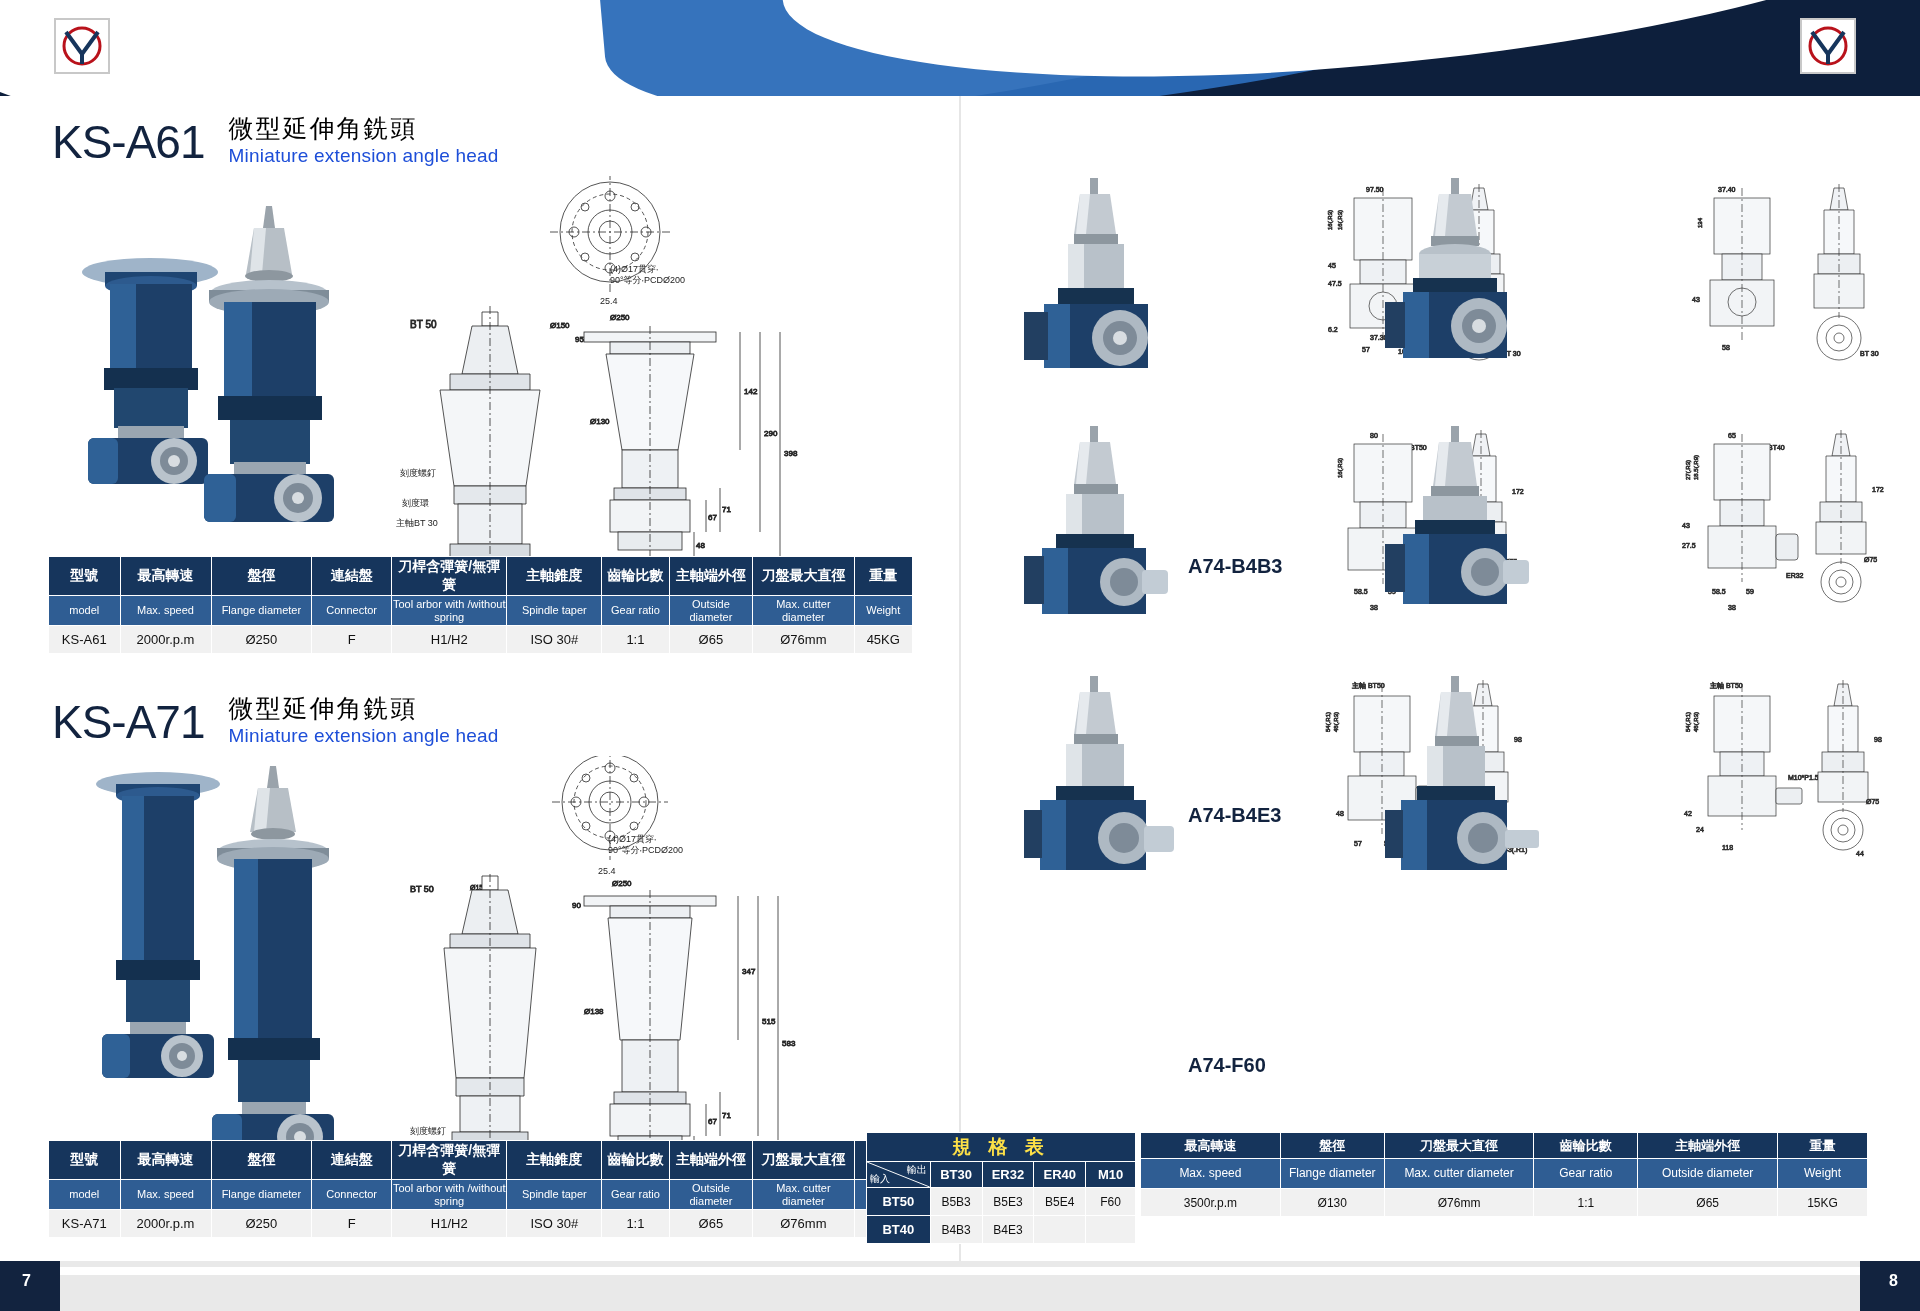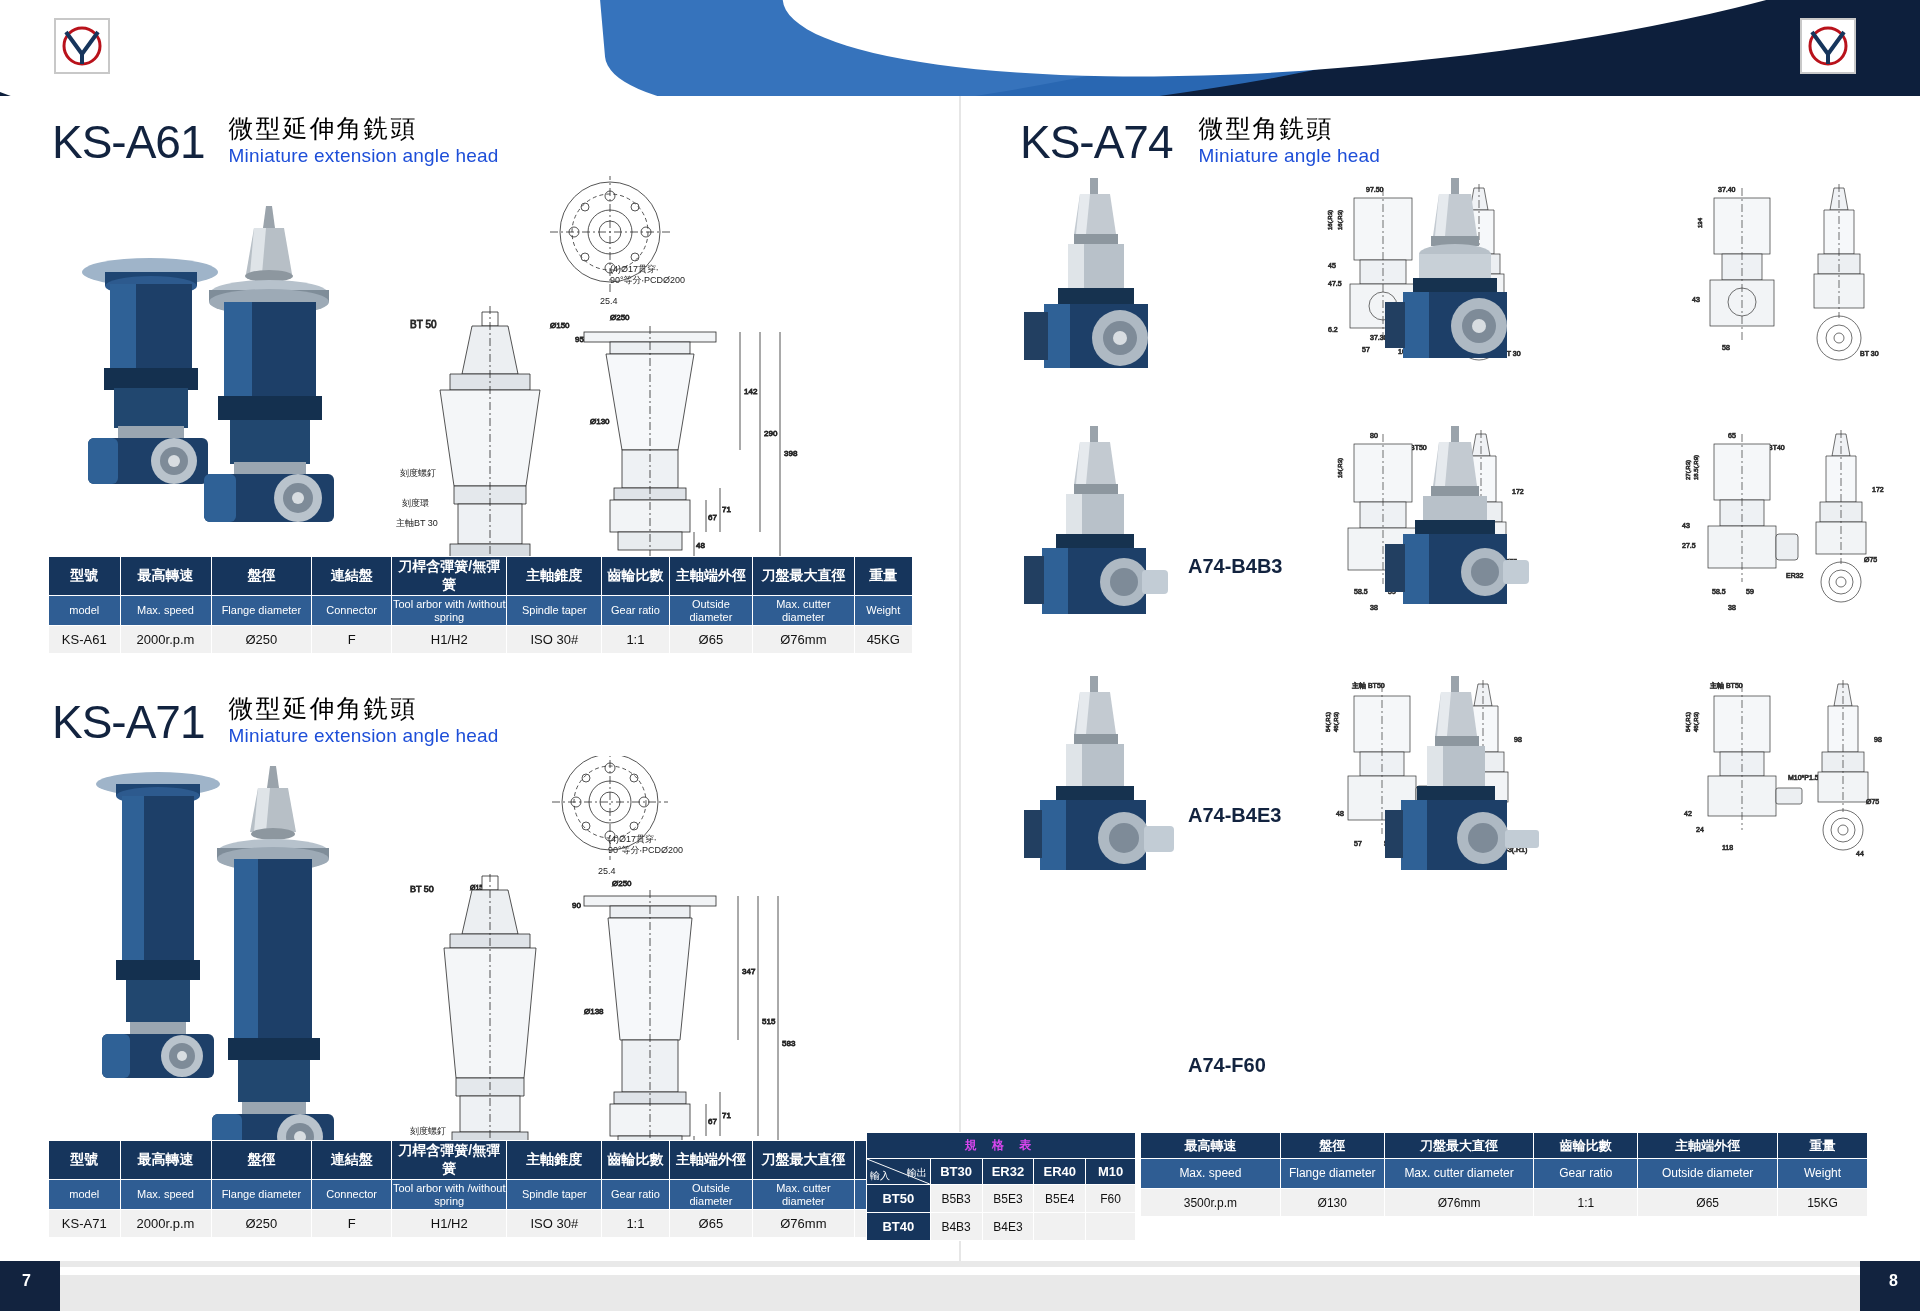--- a/index.html
+++ b/index.html
@@ -42,27 +42,27 @@
   
   table.spec { border-collapse:collapse; position:absolute; }
   table.spec td, table.spec th { border:1px solid #ffffff; text-align:center; vertical-align:middle; }
   table.spec .hdr-cn { background:#16355c; color:#ffffff; font-size:14px; height:26px; font-weight:bold; }
   table.spec .hdr-en { background:#2f5d93; color:#ffffff; font-size:11px; height:30px; line-height:13px; }
   table.spec .val { background:#f1f1f1; color:#111111; font-size:13px; height:28px; border:1px solid #ffffff; }
 
   
   table.spec2 { border-collapse:collapse; position:absolute; }
   table.spec2 td { border:1px solid #ffffff; text-align:center; vertical-align:middle; }
-  .t2-title { background:#16355c; color:#d946ef; font-size:12px; height:26px; font-weight:bold; letter-spacing:6px; }
+  .t2-title { background:#16355c; color:#fde047; font-size:19px; height:26px; font-weight:bold; letter-spacing:6px; }
   .t2-dark { background:#16355c; color:#ffffff; font-size:13px; height:26px; font-weight:bold; }
   .t2-mid  { background:#2f5d93; color:#ffffff; font-size:12px; height:30px; line-height:13px; }
   .t2-val  { background:#f1f1f1; color:#111; font-size:12px; height:28px; }
   .t2-corner { background:#16355c; color:#fff; font-size:10px; position:relative; height:26px; }
   .t2-corner .ul { position:absolute; left:3px; bottom:1px; }
-  .t2-corner .lr { position:absolute; right:3px; top:7px;padding-left:13px; }
+  .t2-corner .lr { position:absolute; right:3px; top:1px;padding-left:13px; }
   .t2-corner .slash { position:absolute; left:0; top:0; width:100%; height:100%; }
 
   
   .plabel { position:absolute; font-size:20px; font-weight:bold; color:#12233f; }
 
   
   .fig { position:absolute; }
 
   
   .footer { position:absolute; left:0; top:1261px; width:1920px; height:50px; background:#e9e9e9; }
@@ -421,29 +421,20 @@
       <td class="val">Ø65</td>
       <td class="val">Ø76mm</td>
       <td class="val">55KG</td>
     </tr>
   </tbody>
     </table>
 </div>
 
 <div class="col right">
 
-  <div class="heading" style="left:60px; top:16px;">
-    <div style="display:flex; align-items:flex-end; gap:26px;">
-      <div class="code">KS-A74</div>
-      <div style="padding-bottom:2px;">
-        <div class="cn">微型角銑頭</div>
-        <div class="en">Miniature angle head</div>
-      </div>
-    </div>
-  </div>
 
   <svg class="fig" style="left:34px; top:82px;" width="250" height="230" viewBox="0 0 250 230">
     <g transform="translate(30,0)">
       <rect x="66" y="0" width="8" height="16" fill="#9aa3ab"></rect>
       <path d="M56 16 l30 0 l6 40 l-42 0 z" fill="#c3cad1"></path>
       <path d="M56 16 l10 0 l-4 40 l-10 0 z" fill="#e6eaee"></path>
       <rect x="50" y="56" width="44" height="10" fill="#8d979f"></rect>
       <rect x="44" y="66" width="56" height="44" fill="#b8c1c9"></rect>
       <rect x="44" y="66" width="16" height="44" fill="#dfe4e8"></rect>
       <rect x="34" y="110" width="76" height="16" fill="#16324f"></rect>

